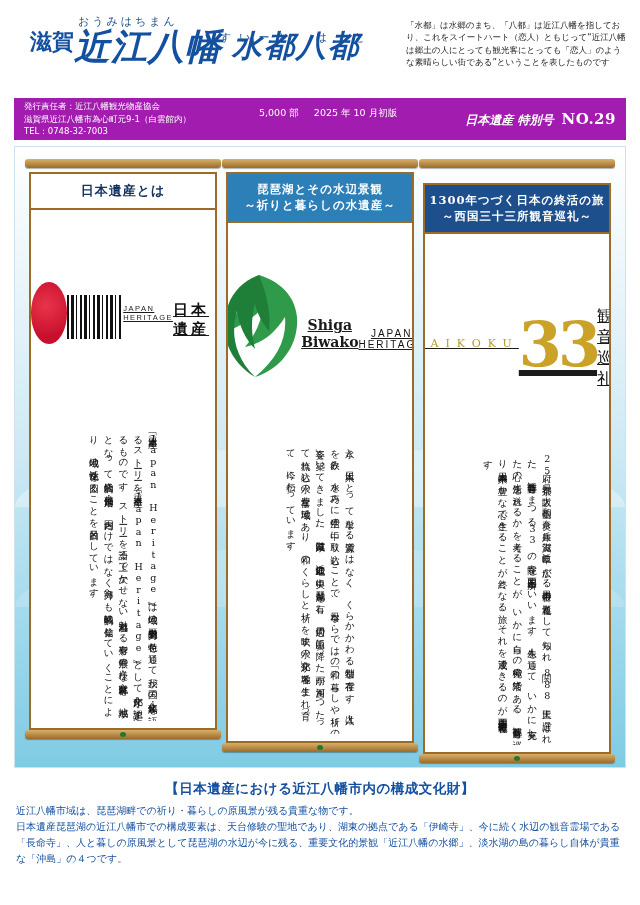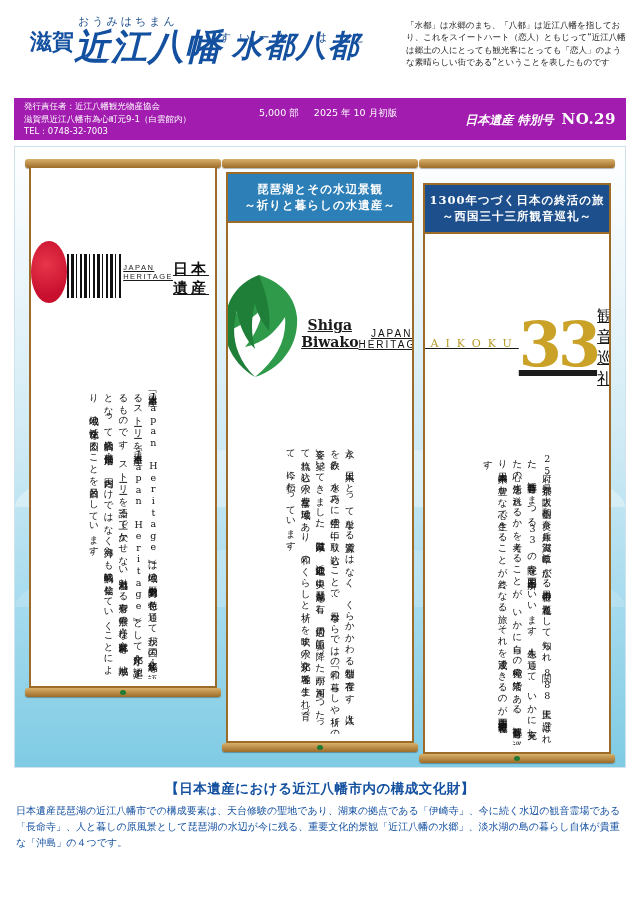--- a/index.html
+++ b/index.html
@@ -427,20 +427,23 @@
   </div>
 
   <div class="body-area">
     <div class="wave" style="top:300px;"></div>
     <div class="wave" style="top:400px;opacity:.5;"></div>
 
     <div class="scrolls">
 
       <div class="scroll">
         <div class="scroll-top-bar"></div>
+        <div class="scroll-head">
+          <div class="head-title">日本遺産とは</div>
+        </div>
         <div class="scroll-body">
           <div class="art">
             <div class="jp-flag"></div>
             <div class="barcode"></div>
             <div class="jh-en">JAPAN HERITAGE</div>
             <div class="jh-jp">日本遺産</div>
           </div>
           <div class="vtext">「日本遺産（Japan Heritage）」は地域の歴史的魅力や特色を通じて我が国の文化・伝統を語るストーリーを「日本遺産（Japan Heritage）」として文化庁が認定するものです。ストーリーを語る上で欠かせない魅力溢れる有形や無形の様々な文化財群を、地域が主体となって総合的に整備・活用し、国内だけではなく海外へも戦略的に発信していくことにより、地域の活性化を図ることを目的としています。</div>
         </div>
         <div class="scroll-bottom-bar"></div>
@@ -484,16 +487,17 @@
           <div class="vtext">2府5県（京都、大阪、和歌山、奈良、兵庫、滋賀、岐阜）に広がる日本最古の巡礼道として知られ、関888大王に選ばれた、観音菩薩をまつる33の寺院を西国三十三所といいます。人生を通して、いかに充実した心の生活を送れるかを考えることが、いかに自らの究極の終活である。観音菩薩を巡り日本人本来の豊かな心で生きることが終となる旅、それを達成できるのが西国三十三所観音巡礼です。</div>
         </div>
         <div class="scroll-bottom-bar"></div>
       </div>
 
     </div>
   </div>
 
   <div class="footer">
     <div class="footer-title">【日本遺産における近江八幡市内の構成文化財】</div>
+    <div class="footer-text">近江八幡市域は、琵琶湖畔での祈り・暮らしの原風景が残る貴重な物です。</div>
     <div class="footer-text">日本遺産琵琶湖の近江八幡市での構成要素は、天台修験の聖地であり、湖東の拠点である「伊崎寺」、今に続く水辺の観音霊場である「長命寺」、人と暮しの原風景として琵琶湖の水辺が今に残る、重要文化的景観「近江八幡の水郷」、淡水湖の島の暮らし自体が貴重な「沖島」の４つです。</div>
   </div>
 
 </div>
 
 </body></html>

